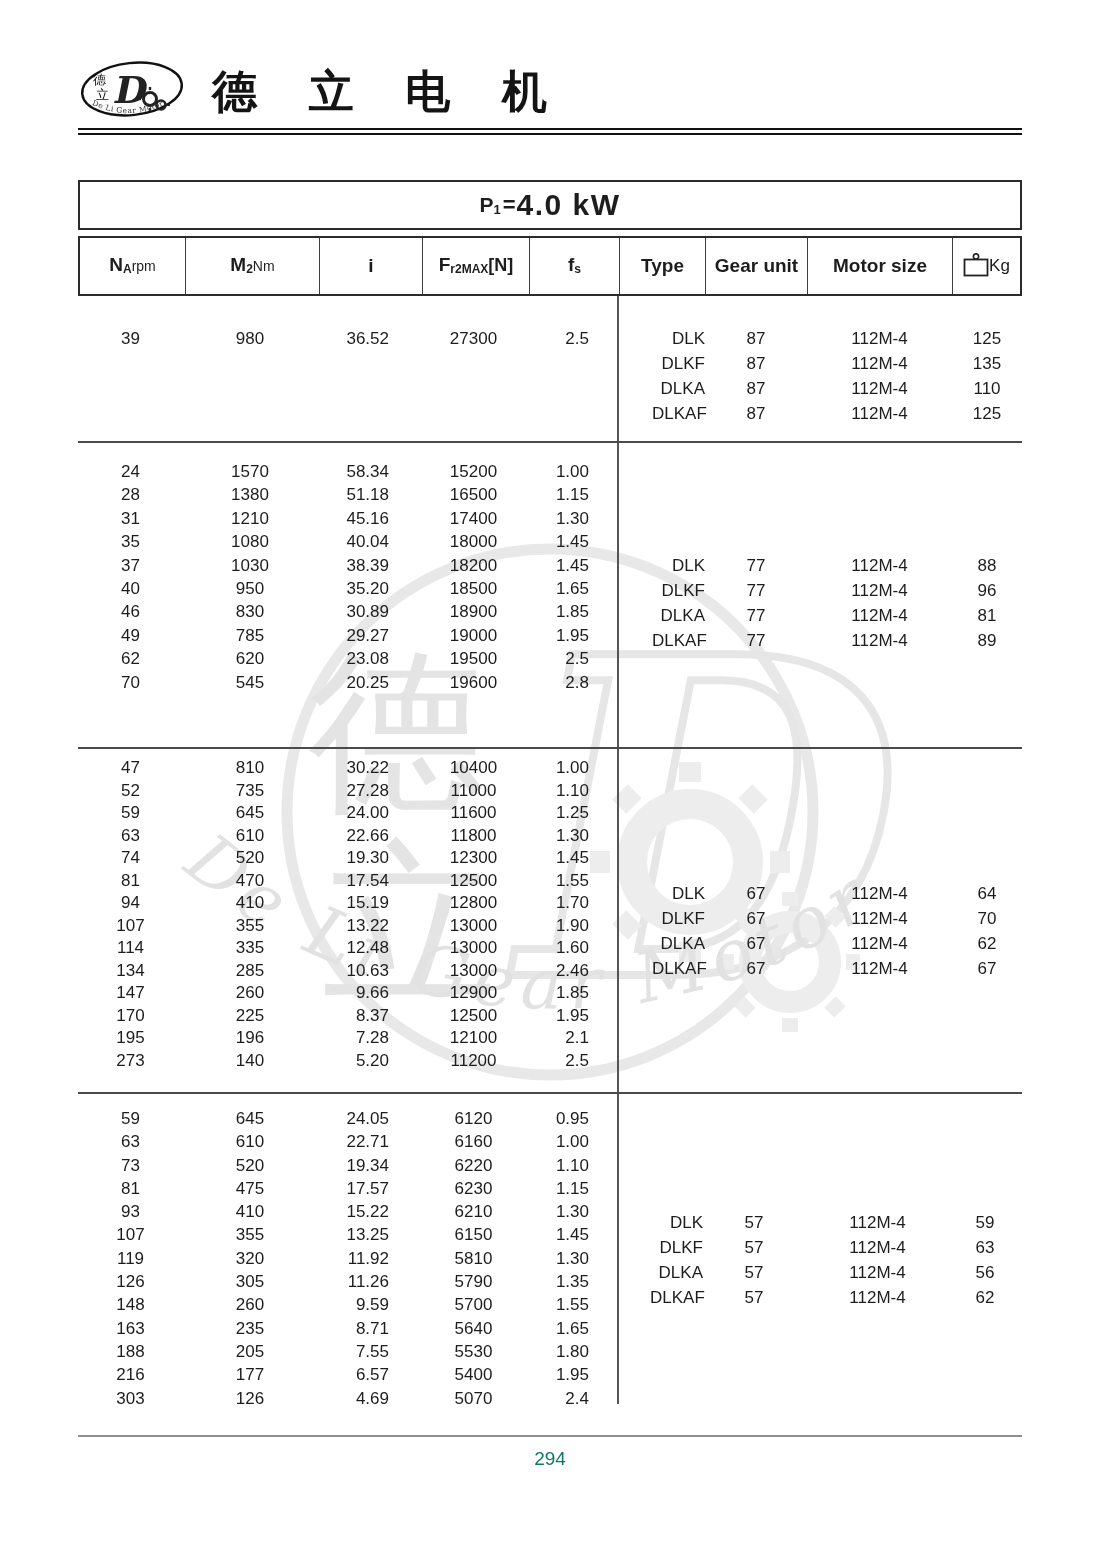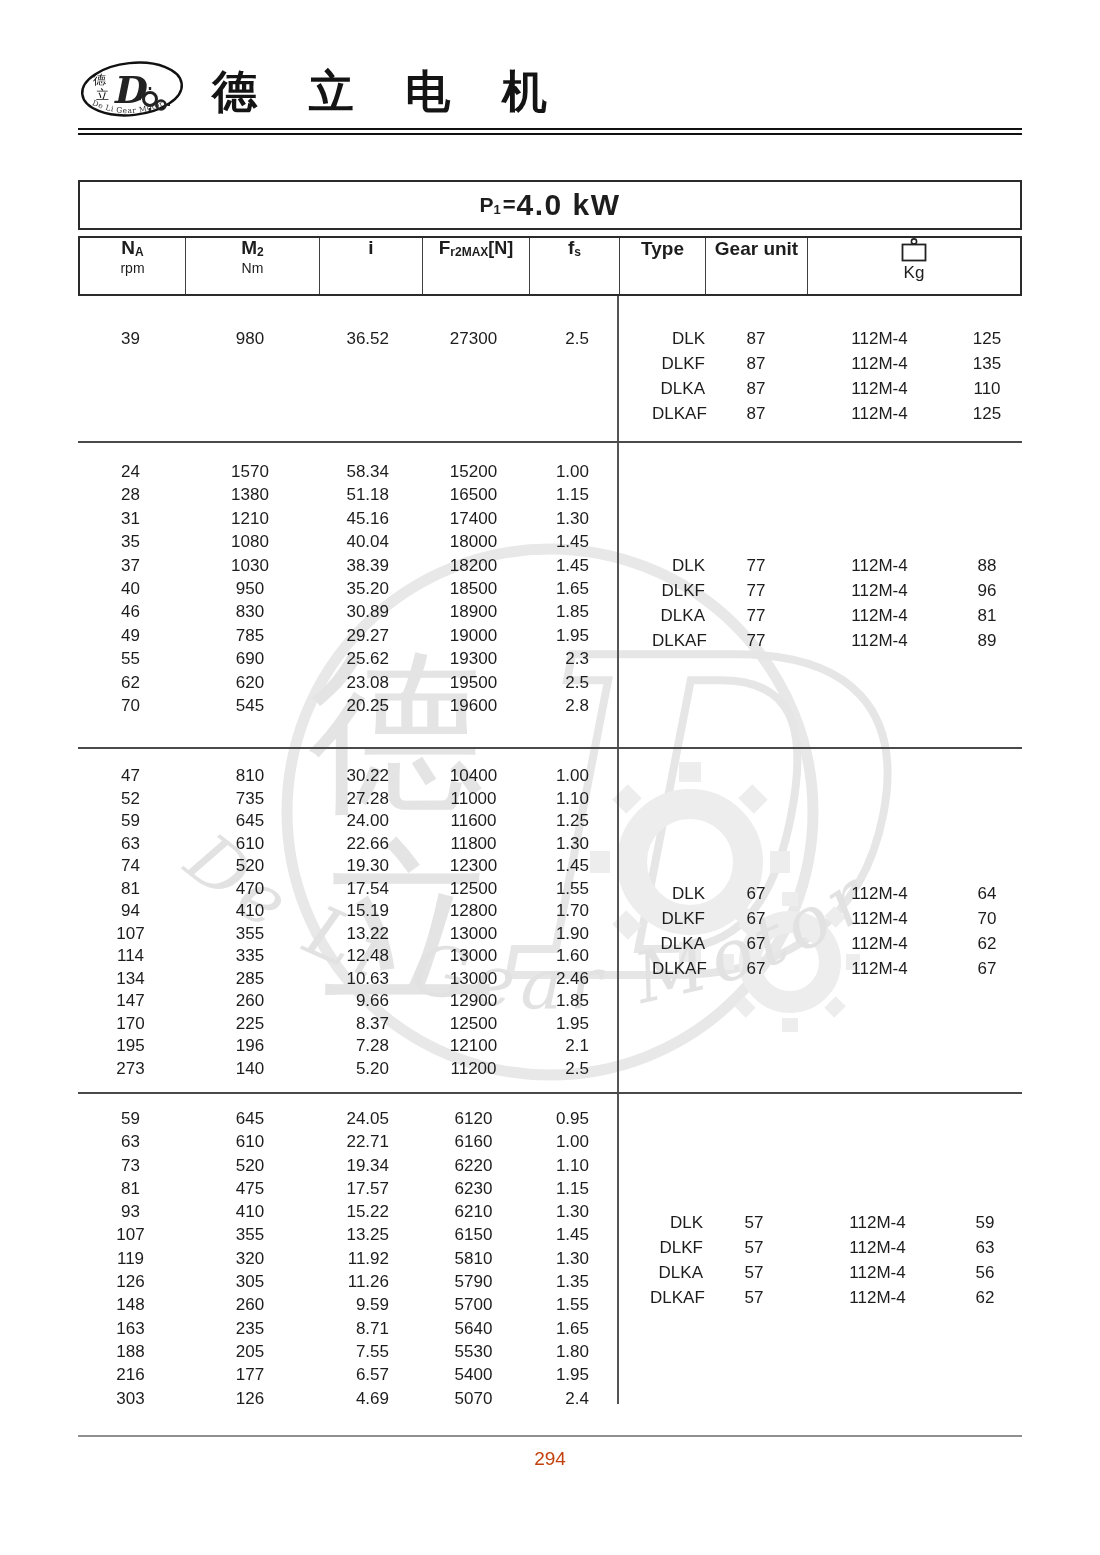--- a/index.html
+++ b/index.html
@@ -33,21 +33,21 @@
   .t-sub{ font-size:13px; font-weight:bold; position:relative; top:4px; }
   .t-eq { font-size:22px; font-weight:bold; margin:0 1px 0 2px; }
   .t-kw { font-size:30px; font-weight:700; letter-spacing:1.5px; }
 
   
   .thead {
     width:944px; height:60px; margin-top:6px;
     border:2px solid #2b2b2b; display:flex;
   }
   .th {
-    display:flex; flex-direction:column; align-items:center; 
+    display:flex; flex-direction:row; align-items:center; justify-content:center;
     border-left:1.5px solid #3f3f3f; overflow:hidden;
   }
   .th:first-child { border-left:none; }
   .w-na{width:105px}.w-m2{width:134px}.w-i{width:103px}.w-fr{width:107px}.w-fs{width:90px}
   .w-type{width:86px}.w-gear{width:102px}.w-motor{width:145px}.w-kg{flex:1}
   .th-line { line-height:20px; }
   .th-main { font-size:19px; font-weight:bold; }
   .th-sub  { font-size:12px; font-weight:bold; position:relative; top:2px; }
   .th-suffix{ font-size:18px; font-weight:bold; }
   .th-unit { font-size:14px; line-height:15px; margin-top:1px; }
@@ -64,21 +64,21 @@
   .right { flex:1; border-left:2px solid #555; position:relative; }
   .b3 .right { border-left:none; }
   .b3 .right::before { content:""; position:absolute; left:0; top:0; width:2px; height:310px; background:#555; }
 
   .row  { display:flex; height:23.4px; line-height:23.4px; }
   .b0 .row{ height:25px; line-height:25px;justify-content:flex-end; }
   .b2 .row{ height:22.5px; line-height:22.5px; }
   .b3 .row{ height:23.3px; line-height:23.3px; }
   .b0 .left{ padding-top:30px; }
   .b1 .left{ padding-top:17px; }
-  .b2 .left{ padding-top:16px; }
+  .b2 .left{ padding-top:8px; }
   .b3 .left{ padding-top:13px; }
 
   .cell { font-size:17px; }
   .c-na { width:105px; text-align:center; }
   .c-m2 { width:134px; text-align:center; }
   .c-i  { width:103px; text-align:right; padding-right:31px; }
   .c-fr { width:107px; text-align:center; }
   .c-fs { width:90px;  text-align:right; padding-right:28px; }
 
   .vwrap { display:flex; flex-direction:column; justify-content:center; height:100%; }
@@ -87,21 +87,21 @@
   .b2 .vwrap { transform:translateY(10px); }
   .b3 .vwrap { transform:translateY(-5px); }
   .vrow { display:flex; height:25px; line-height:25px; }
   .c-type { width:86px; text-align:right; padding-left:33px; }
   .c-gear { width:102px; text-align:center; }
   .c-motor{ width:145px; text-align:center; }
   .c-kg   { width:70px; text-align:center; }
 
   
   .bottom-rule { width:944px; height:2px; background:#8f8f8f; }
-  .page-number { width:944px; text-align:center; font-size:19px; margin-top:11px; color:#c2410c; }
+  .page-number { width:944px; text-align:center; font-size:19px; margin-top:11px; color:#0f766e; }
 </style>
 </head>
 <body>
 
 <svg class="watermark" viewBox="0 0 1100 1555">
   <circle cx="550" cy="812" r="263" fill="none" stroke="#e8e8e8" stroke-width="11"></circle>
   <text x="308" y="792" font-size="175" fill="#e4e4e4" font-family="'DejaVu Serif',serif">德</text>
   <text x="322" y="985" font-size="175" fill="#e4e4e4" font-family="'DejaVu Serif',serif">立</text>
   <text x="520" y="975" font-size="440" font-style="italic" font-weight="bold" font-family="'DejaVu Serif',serif" fill="none" stroke="#e6e6e6" stroke-width="8">D</text>
   <g stroke="#ededed" fill="none">
@@ -193,20 +193,23 @@
       <div class="th-line">
         <span class="th-main">f</span><span class="th-sub">s</span>
       </div>
     </div>
     <div class="th w-type">
       <div class="th-label">Type</div>
     </div>
     <div class="th w-gear">
       <div class="th-label">Gear unit</div>
     </div>
+    <div class="th w-motor">
+      <div class="th-label">Motor size</div>
+    </div>
     <div class="th w-kg">
       <svg class="kg-icon" width="26" height="24" viewBox="0 0 26 24">
         <circle cx="13" cy="3.5" r="2.6" fill="none" stroke="#222" stroke-width="1.6"></circle>
         <rect x="1.5" y="6.5" width="23" height="16" fill="none" stroke="#222" stroke-width="1.8"></rect>
       </svg>
       <div class="th-kg-label">Kg</div>
     </div>
   </div>
 
   <div class="tbody">
@@ -301,27 +304,20 @@
             <div class="cell c-fs">1.85</div>
           </div>
           <div class="row">
             <div class="cell c-na">49</div>
             <div class="cell c-m2">785</div>
             <div class="cell c-i">29.27</div>
             <div class="cell c-fr">19000</div>
             <div class="cell c-fs">1.95</div>
           </div>
           <div class="row">
-            <div class="cell c-na">55</div>
-            <div class="cell c-m2">690</div>
-            <div class="cell c-i">25.62</div>
-            <div class="cell c-fr">19300</div>
-            <div class="cell c-fs">2.3</div>
-          </div>
-          <div class="row">
             <div class="cell c-na">62</div>
             <div class="cell c-m2">620</div>
             <div class="cell c-i">23.08</div>
             <div class="cell c-fr">19500</div>
             <div class="cell c-fs">2.5</div>
           </div>
           <div class="row">
             <div class="cell c-na">70</div>
             <div class="cell c-m2">545</div>
             <div class="cell c-i">20.25</div>

